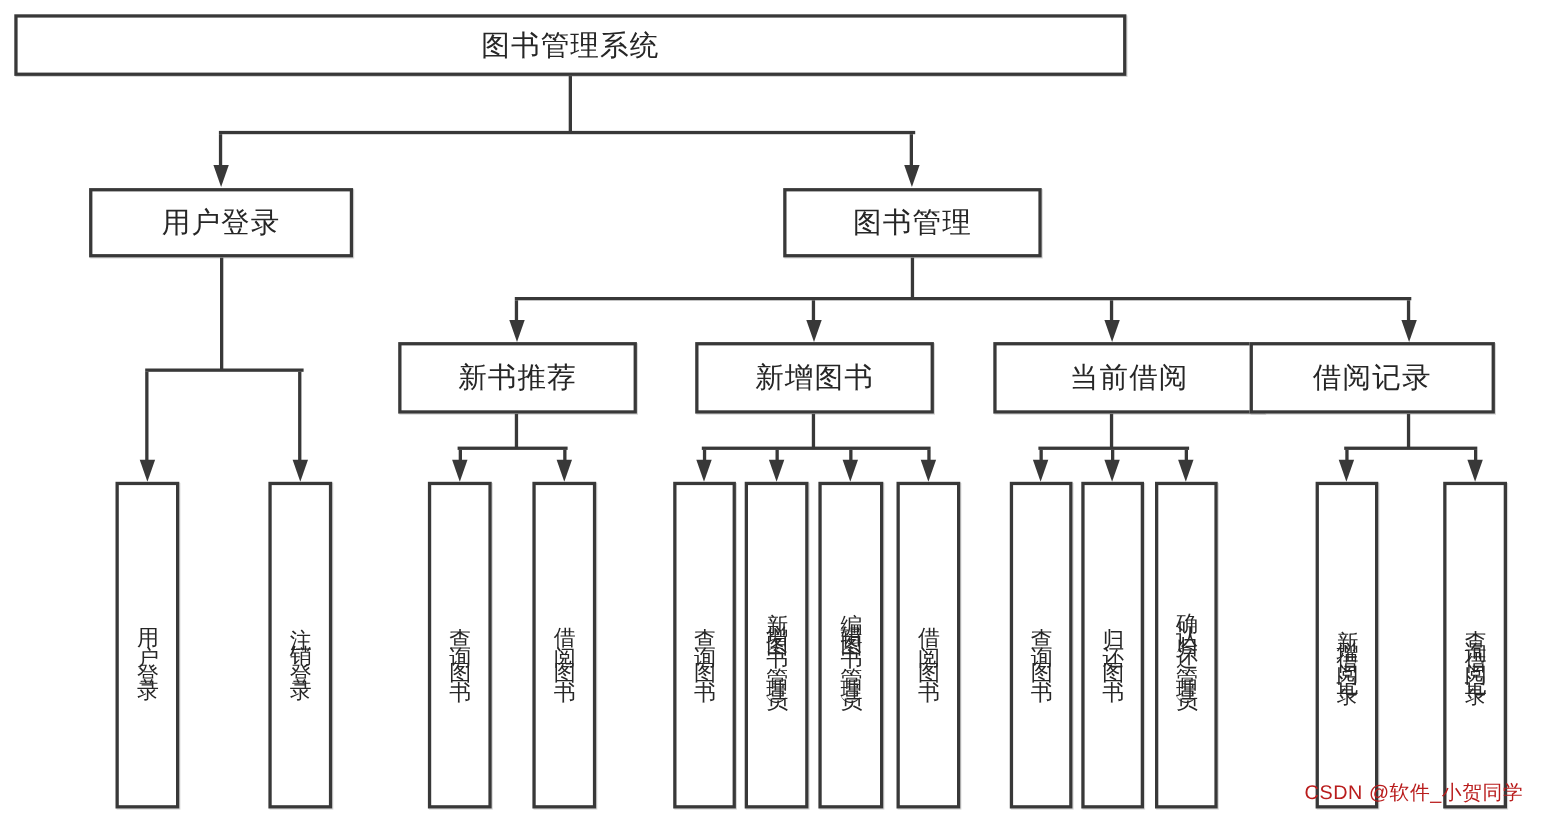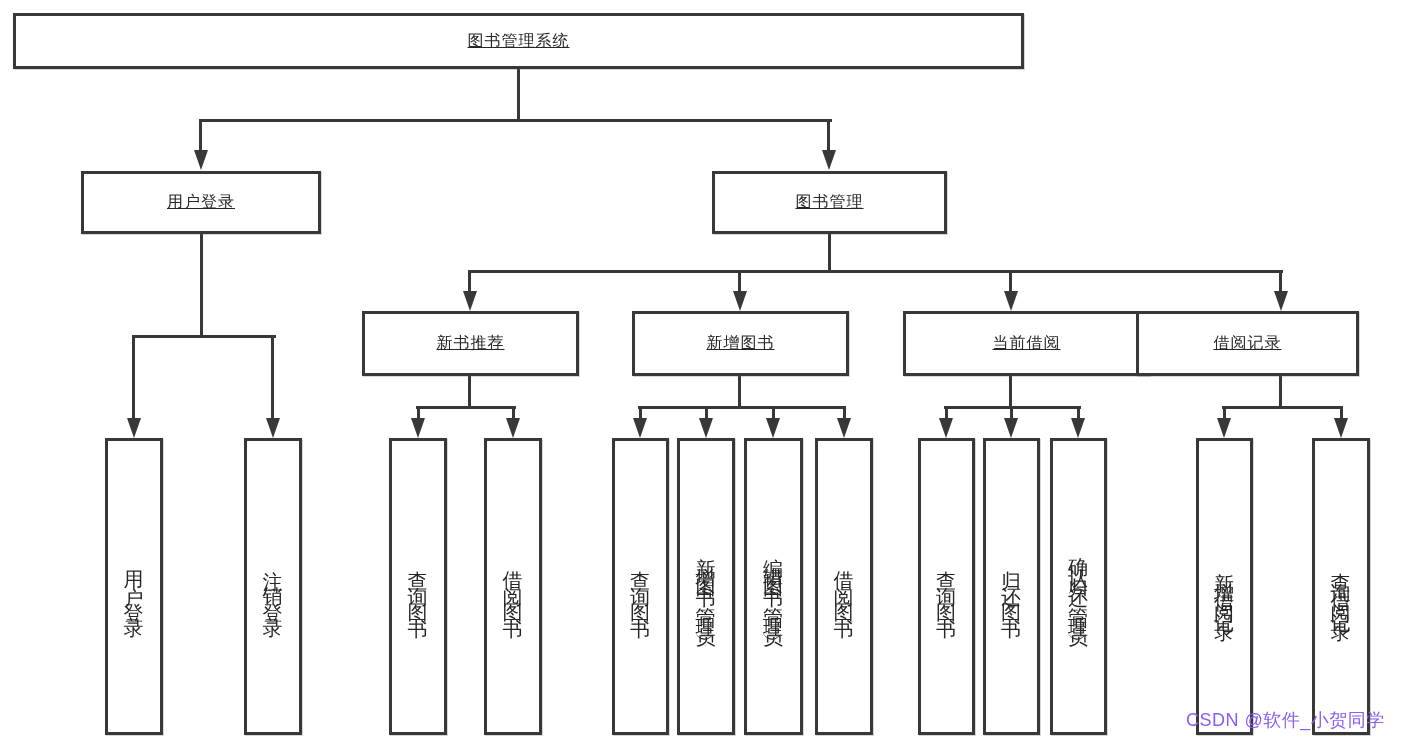--- a/index.html
+++ b/index.html
@@ -5,36 +5,36 @@
   html,body{margin:0;padding:0;background:#ffffff;}
   #stage{
     position:relative;width:1405px;height:747px;background:#ffffff;overflow:hidden;
     font-family:"Liberation Sans","DejaVu Sans",sans-serif;color:#262626;
   }
   .node{
     position:absolute;box-sizing:border-box;background:#ffffff;
     border:3px solid #383838;display:flex;align-items:center;justify-content:center;
     box-shadow:1px 1px 0 rgba(90,90,90,0.25);
   }
-  .hlabel{font-size:16px;letter-spacing:1px;white-space:nowrap;text-decoration:underline;}
+  .hlabel{font-size:26px;letter-spacing:1px;white-space:nowrap;}
   .vt{
     writing-mode:vertical-rl;text-orientation:mixed;
     font-size:20px;line-height:1;white-space:nowrap;
   }
   .v4{letter-spacing:16px;}
   .v6{letter-spacing:10px;}
   .v9{letter-spacing:10px;}
   .ln{position:absolute;background:#383838;}
   .arr{
     position:absolute;width:0;height:0;
     border-left:7px solid transparent;border-right:7px solid transparent;
     border-top:20px solid #383838;
   }
   .wm{
-    position:absolute;left:1186px;top:708px;font-size:18px;color:#8b5cf6;
+    position:absolute;left:1186px;top:708px;font-size:18px;color:#b91c1c;
     white-space:nowrap;letter-spacing:0.5px;
   }
 </style>
 </head>
 <body>
 
 <div id="stage">
 
   <div class="ln" style="left:517px;top:69px;width:3px;height:51px;"></div>
   <div class="ln" style="left:199px;top:119px;width:633px;height:3px;"></div>

